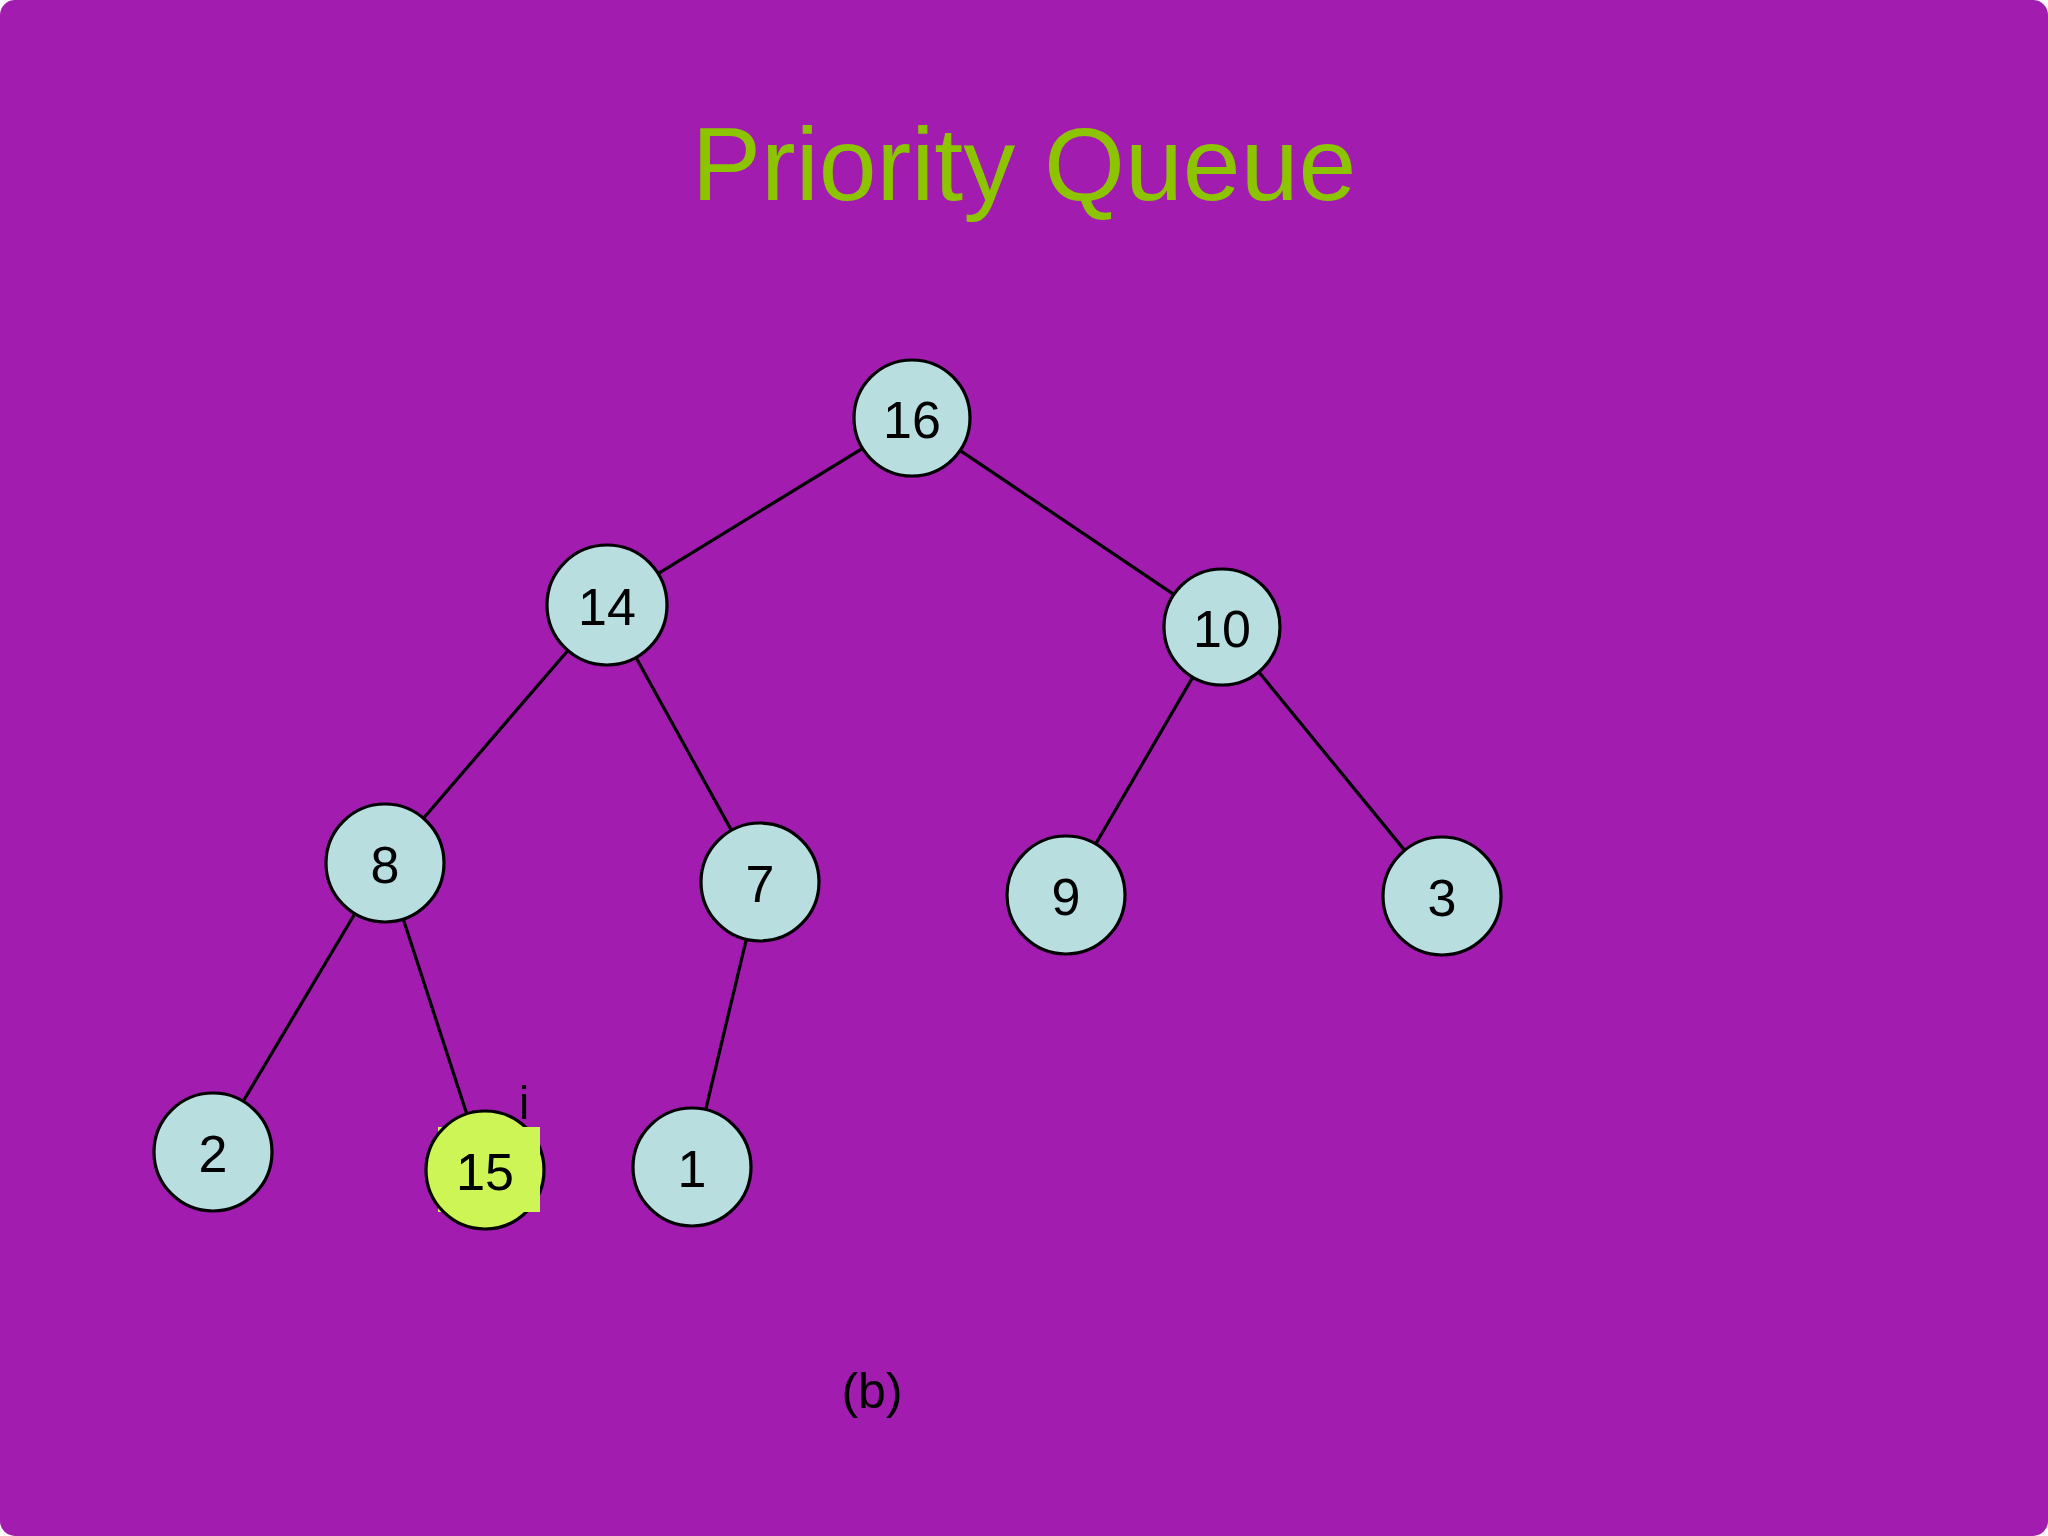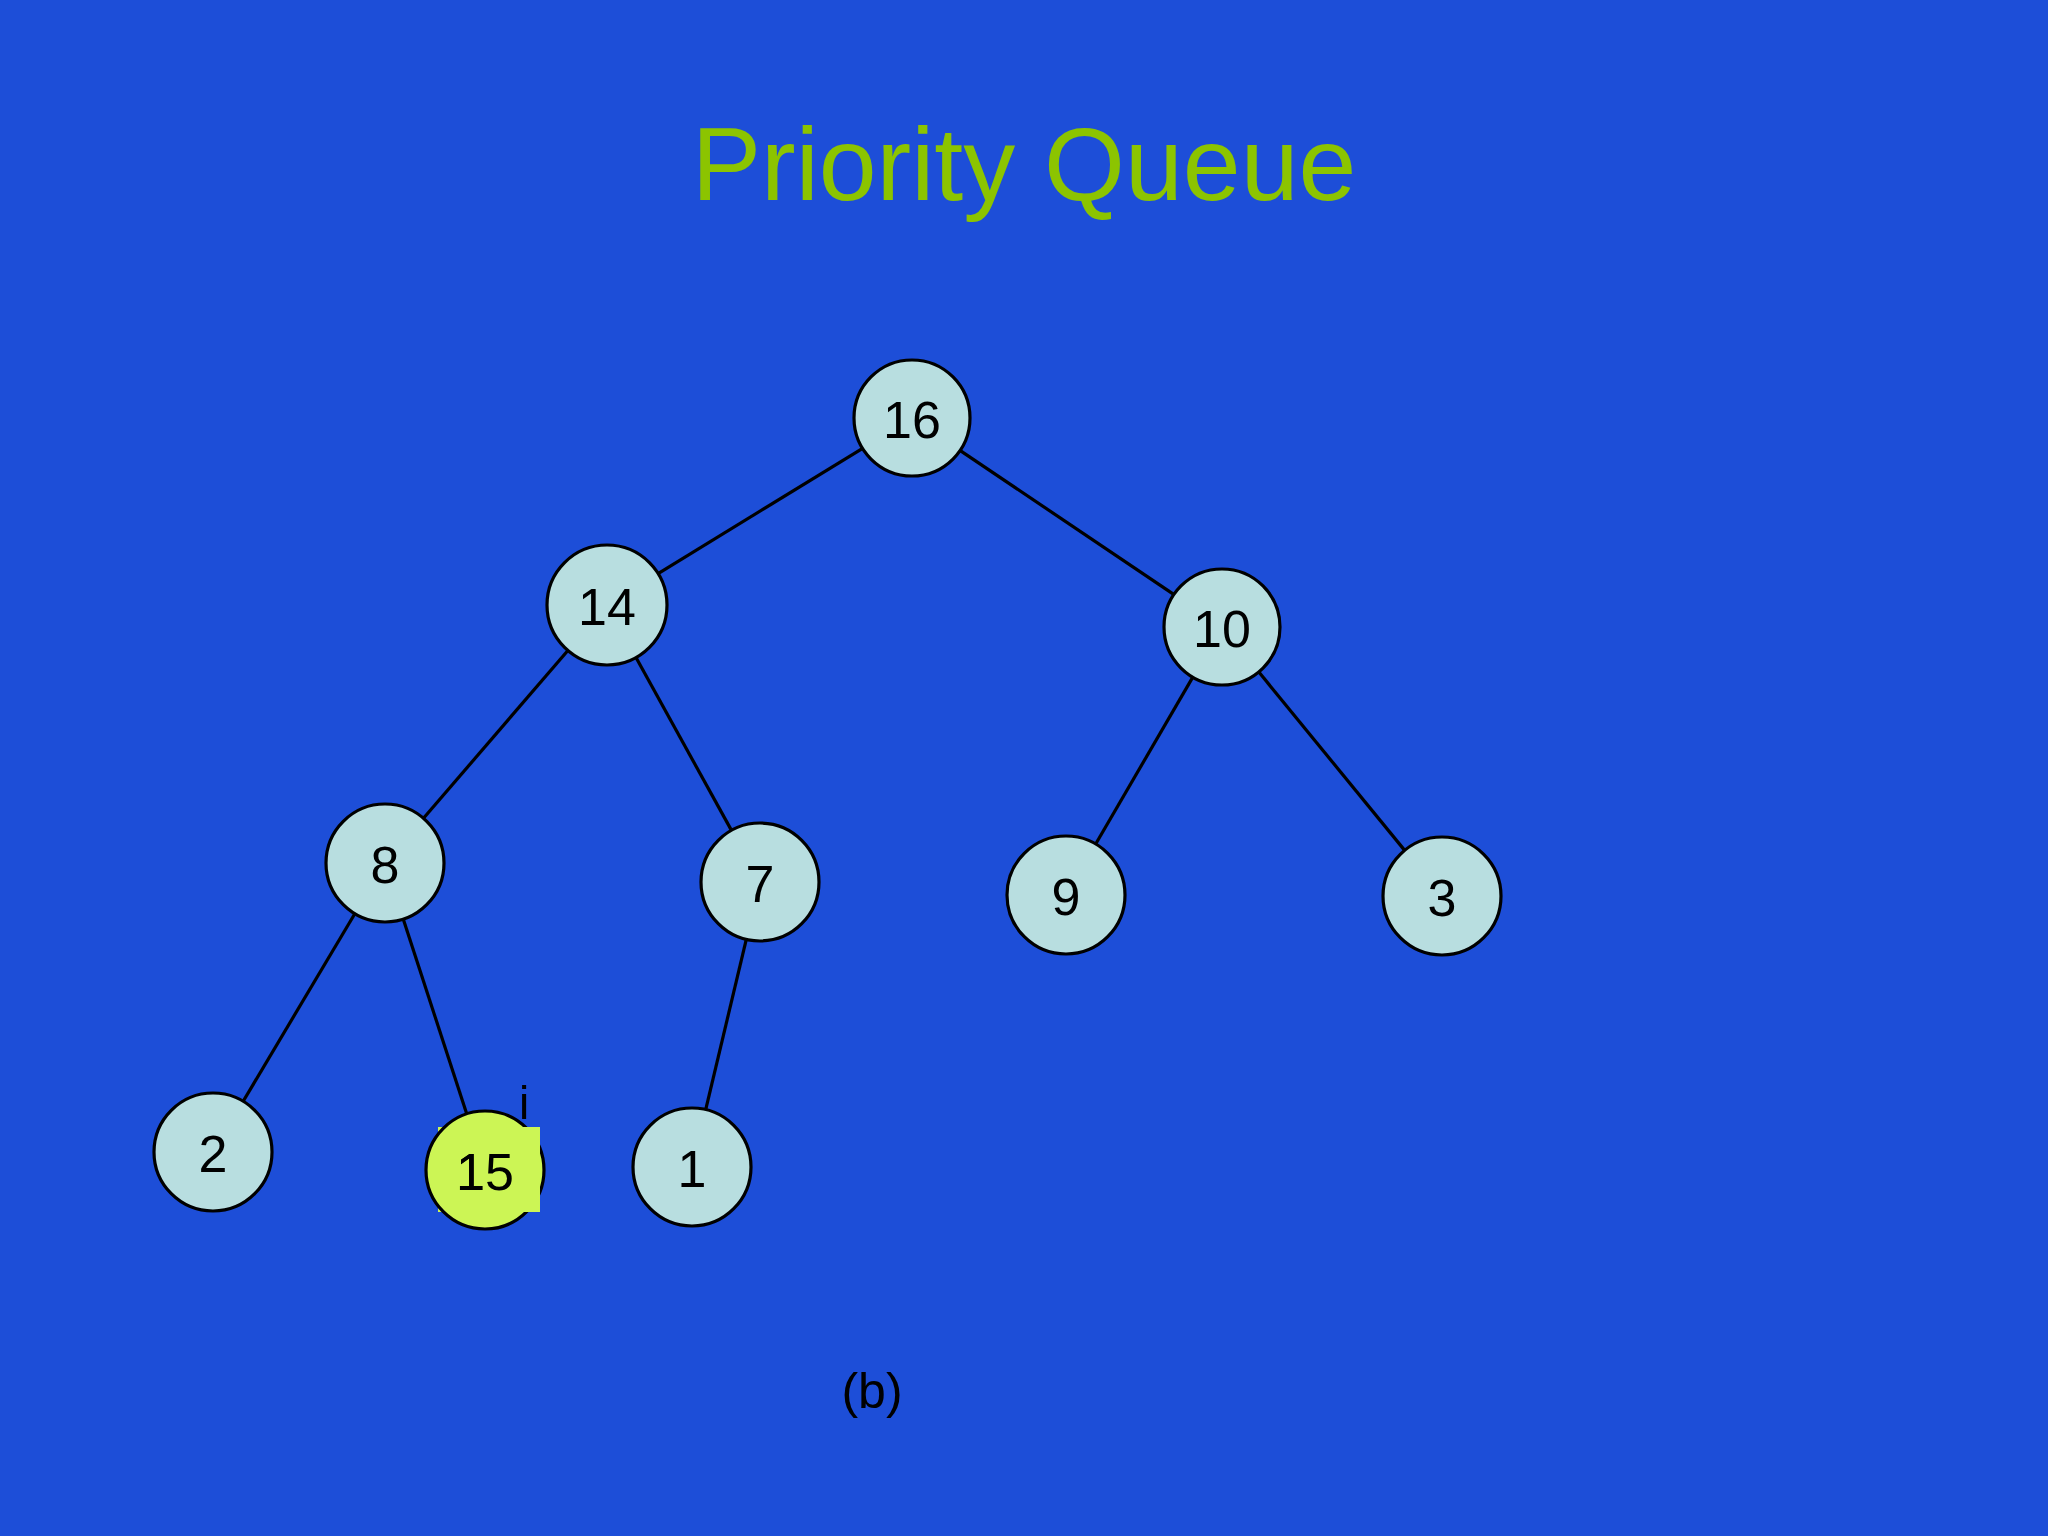--- a/index.html
+++ b/index.html
@@ -13,21 +13,22 @@
     height: 1536px;
     overflow: hidden;
     font-family: "Liberation Sans", sans-serif;
     position: relative;
   }
   #slide {
     position: absolute;
     left: 0; top: 0;
     width: 2048px;
     height: 1536px;
-    background: #1d4ed8;
+    background: #a21caf;
+    border-radius: 15px;
   }
   #slide-title {
     position: absolute;
     left: 0;
     top: 108px;
     width: 2048px;
     text-align: center;
     font-family: "Liberation Sans", sans-serif;
     font-size: 104px;
     line-height: 1.08;

